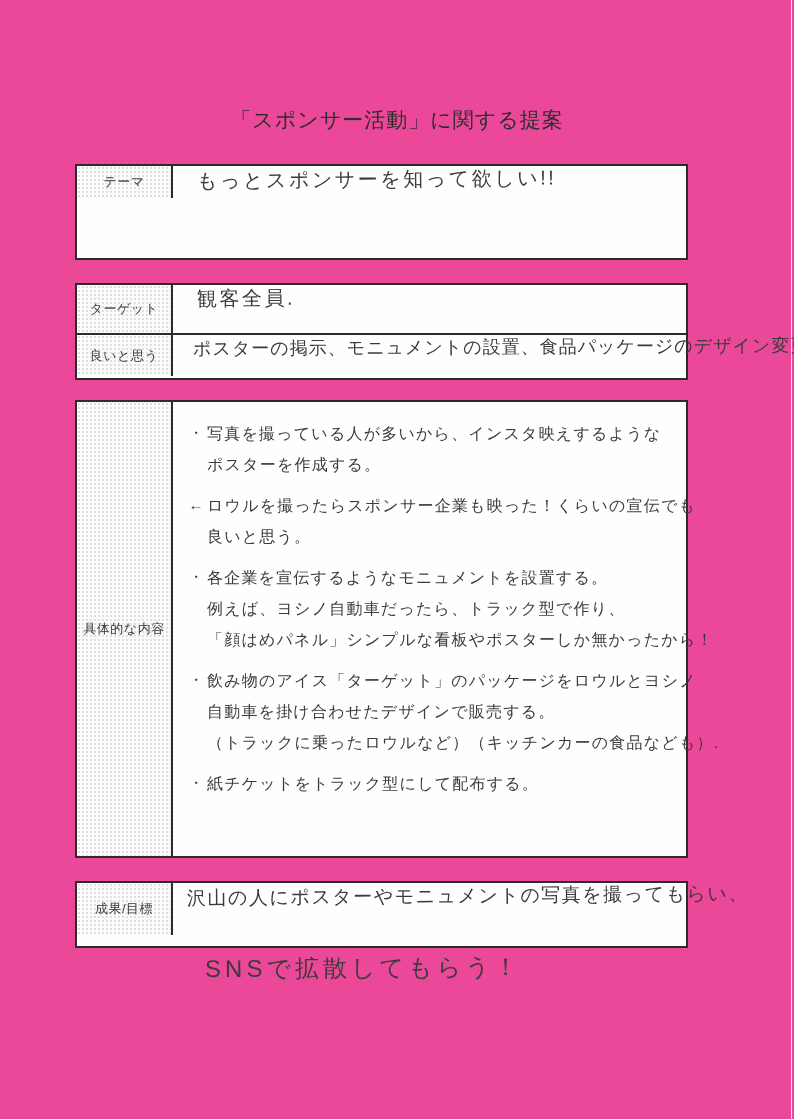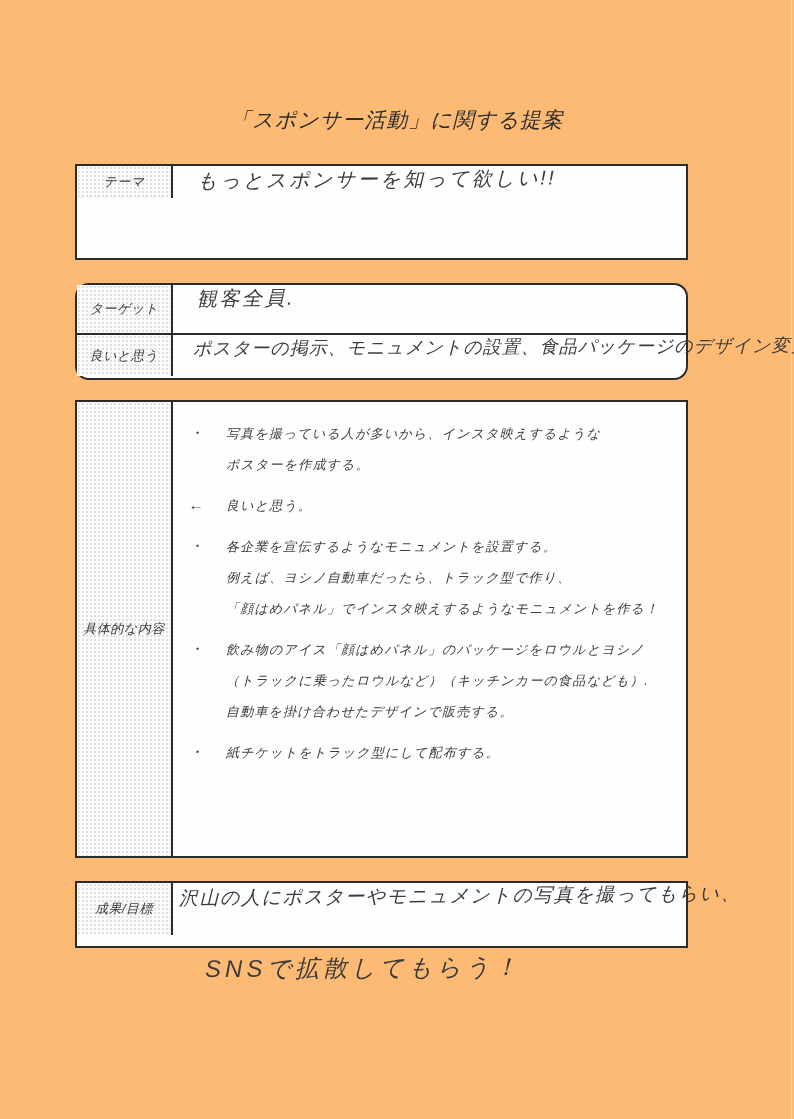--- a/index.html
+++ b/index.html
@@ -5,42 +5,41 @@
   html,body{margin:0;padding:0;}
   body{
     width:794px;height:1119px;
     background:#ffffff;
     font-family:"Liberation Sans",sans-serif;
     position:relative;
     overflow:hidden;
   }
   .page{
     position:absolute;inset:0;
-    background:#fdba74;
-    font-style:italic;
+    background:#ec4899;
   }
   
   .scan-edge{
     position:absolute;top:0;bottom:0;right:2px;width:1px;
     background:#e6e6e6;
   }
   .title{
     position:absolute;top:106px;left:0;width:794px;
     text-align:center;
     font-size:21px;letter-spacing:1px;
     color:#2d2d2d;font-weight:500;
   }
   .tbl{
     position:absolute;left:75px;width:613px;
     border:2px solid #2b2b2b;
     box-sizing:border-box;
     background:#fefefe;
   }
   #tbl-theme{top:164px;height:96px;}
-  #tbl-target{top:283px;height:97px;border-radius:14px;}
+  #tbl-target{top:283px;height:97px;}
   #tbl-detail{top:400px;height:458px;}
   #tbl-result{top:881px;height:67px;}
   .row{display:flex;box-sizing:border-box;}
   .row.sep{border-top:2px solid #2b2b2b;}
   .label-cell{
     width:96px;flex:0 0 96px;
     border-right:2px solid #2b2b2b;
     box-sizing:border-box;
     display:flex;align-items:center;justify-content:center;
     font-size:13px;color:#3a3a3a;letter-spacing:0.5px;
@@ -53,21 +52,21 @@
     flex:1;display:flex;align-items:flex-start;
     padding-left:24px;box-sizing:border-box;
     overflow:visible;
   }
   
   .hw{
     color:#3b3b3b;
     font-weight:400;
   }
   .hw-lg{font-size:20px;letter-spacing:2.5px;white-space:nowrap;transform:rotate(-0.5deg);}
-  .hw-md{font-size:13px;letter-spacing:1.2px;white-space:nowrap;margin-left:19px;}
+  .hw-md{font-size:16px;letter-spacing:1.2px;white-space:nowrap;}
   .detail-cell{
     flex:1;box-sizing:border-box;
     padding:16px 6px 0 12px;
     overflow:visible;
   }
   .group{display:flex;margin-bottom:10px;}
   .bullet{
     width:22px;flex:0 0 22px;text-align:center;
     font-size:15px;padding-top:6px;color:#3b3b3b;
   }
@@ -130,59 +129,60 @@
           <span class="bullet hw">・</span>
           <div class="glines">
             <div class="gline hw hw-md">写真を撮っている人が多いから、インスタ映えするような</div>
             <div class="gline hw hw-md">ポスターを作成する。</div>
           </div>
         </div>
 
         <div class="group">
           <span class="bullet hw">←</span>
           <div class="glines">
+            <div class="gline hw hw-md">ロウルを撮ったらスポンサー企業も映った！くらいの宣伝でも</div>
             <div class="gline hw hw-md">良いと思う。</div>
           </div>
         </div>
 
         <div class="group">
           <span class="bullet hw">・</span>
           <div class="glines">
             <div class="gline hw hw-md">各企業を宣伝するようなモニュメントを設置する。</div>
             <div class="gline hw hw-md">例えば、ヨシノ自動車だったら、トラック型で作り、</div>
-            <div class="gline hw hw-md">「顔はめパネル」でインスタ映えするようなモニュメントを作る！</div>
+            <div class="gline hw hw-md">「顔はめパネル」シンプルな看板やポスターしか無かったから！</div>
           </div>
         </div>
 
         <div class="group">
           <span class="bullet hw">・</span>
           <div class="glines">
-            <div class="gline hw hw-md">飲み物のアイス「顔はめパネル」のパッケージをロウルとヨシノ</div>
+            <div class="gline hw hw-md">飲み物のアイス「ターゲット」のパッケージをロウルとヨシノ</div>
+            <div class="gline hw hw-md">自動車を掛け合わせたデザインで販売する。</div>
             <div class="gline hw hw-md">（トラックに乗ったロウルなど）（キッチンカーの食品なども）.</div>
-            <div class="gline hw hw-md">自動車を掛け合わせたデザインで販売する。</div>
           </div>
         </div>
 
         <div class="group" style="margin-top:6px">
           <span class="bullet hw">・</span>
           <div class="glines">
             <div class="gline hw hw-md">紙チケットをトラック型にして配布する。</div>
           </div>
         </div>
 
       </div>
     </div>
   </div>
 
   <div class="tbl" id="tbl-result">
     <div class="row" style="height:52px">
       <div class="label-cell">
         <span>成果/目標</span>
       </div>
-      <div class="value-cell" style="padding-left:6px">
+      <div class="value-cell" style="padding-left:14px">
         <span class="hw" style="font-size:19px;letter-spacing:1.5px;white-space:nowrap;transform:rotate(-0.5deg)">沢山の人にポスターやモニュメントの写真を撮ってもらい、</span>
       </div>
     </div>
   </div>
 
   <div class="footnote hw">SNSで拡散してもらう！</div>
 
 </div>
 
 </body></html>

